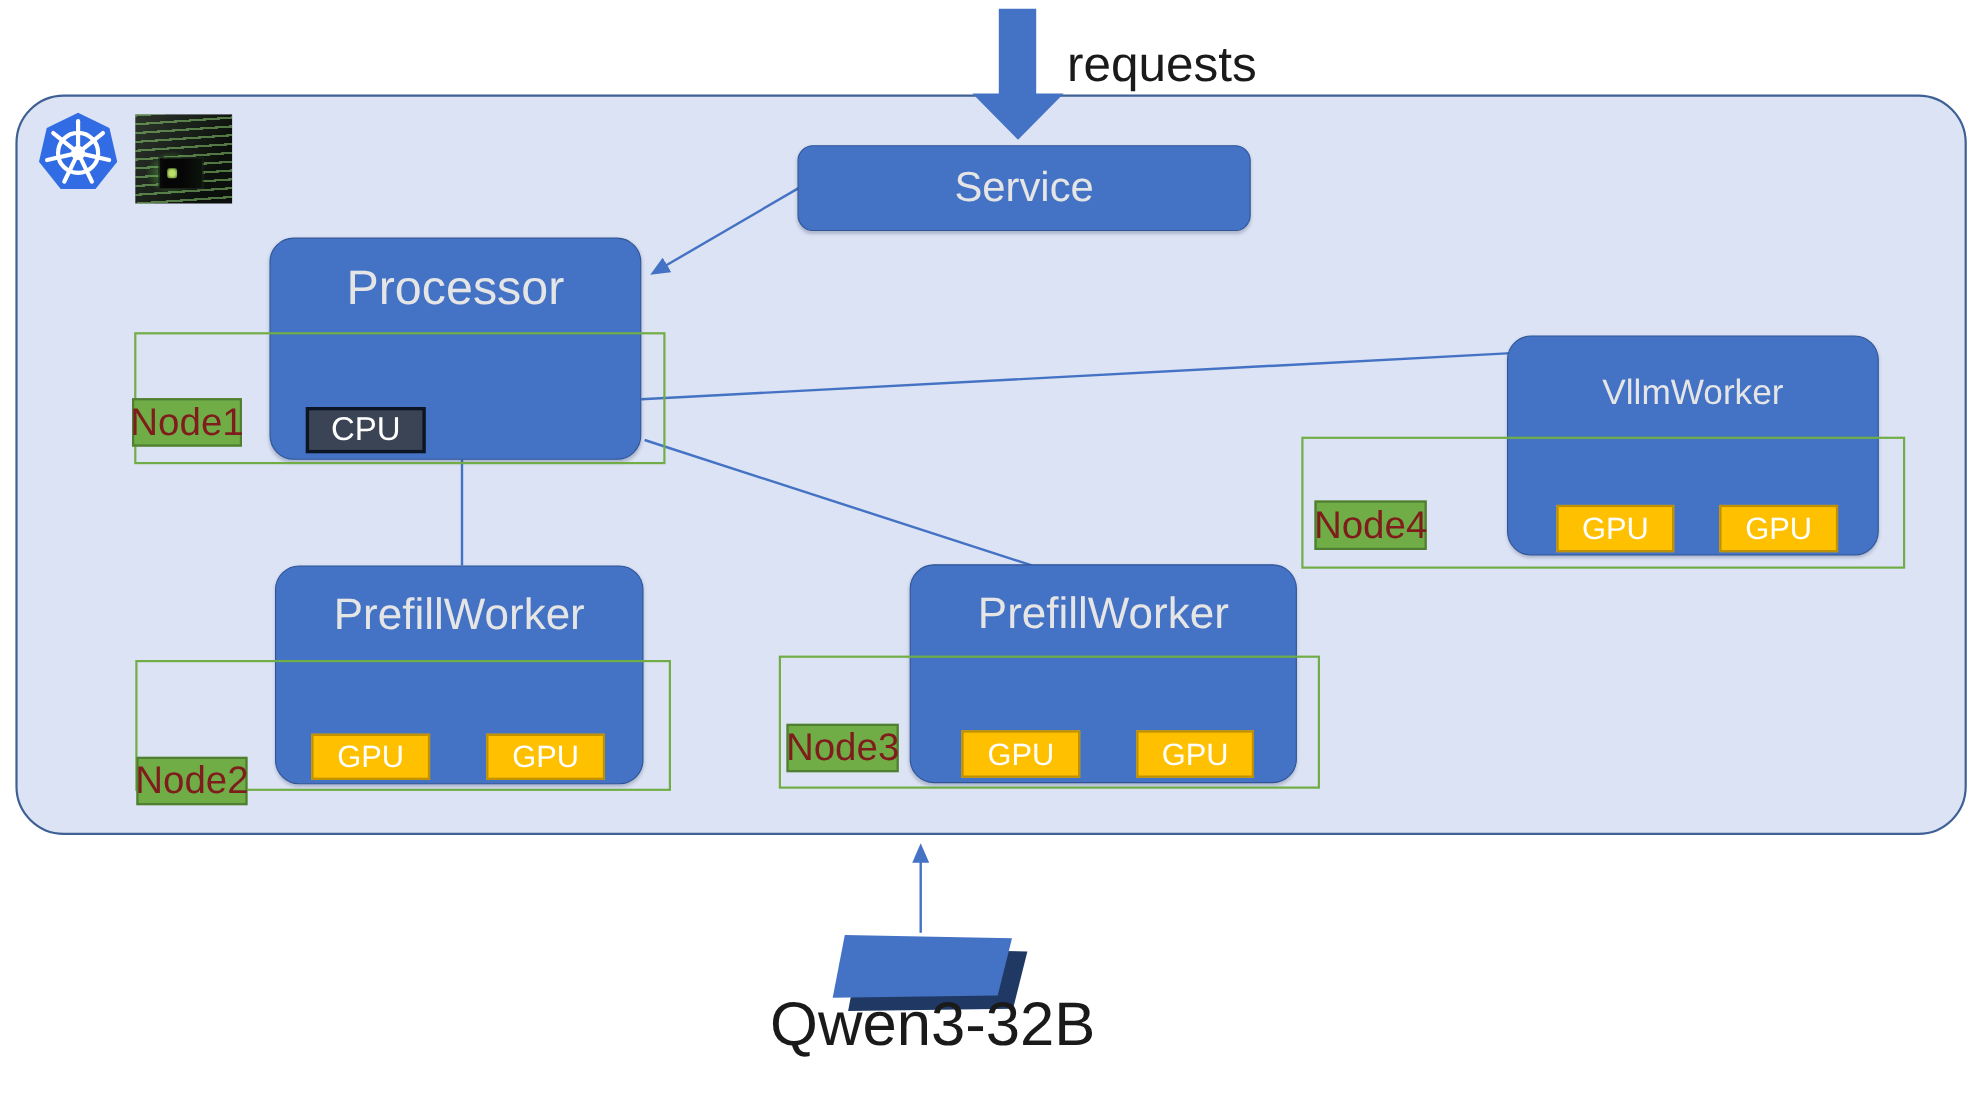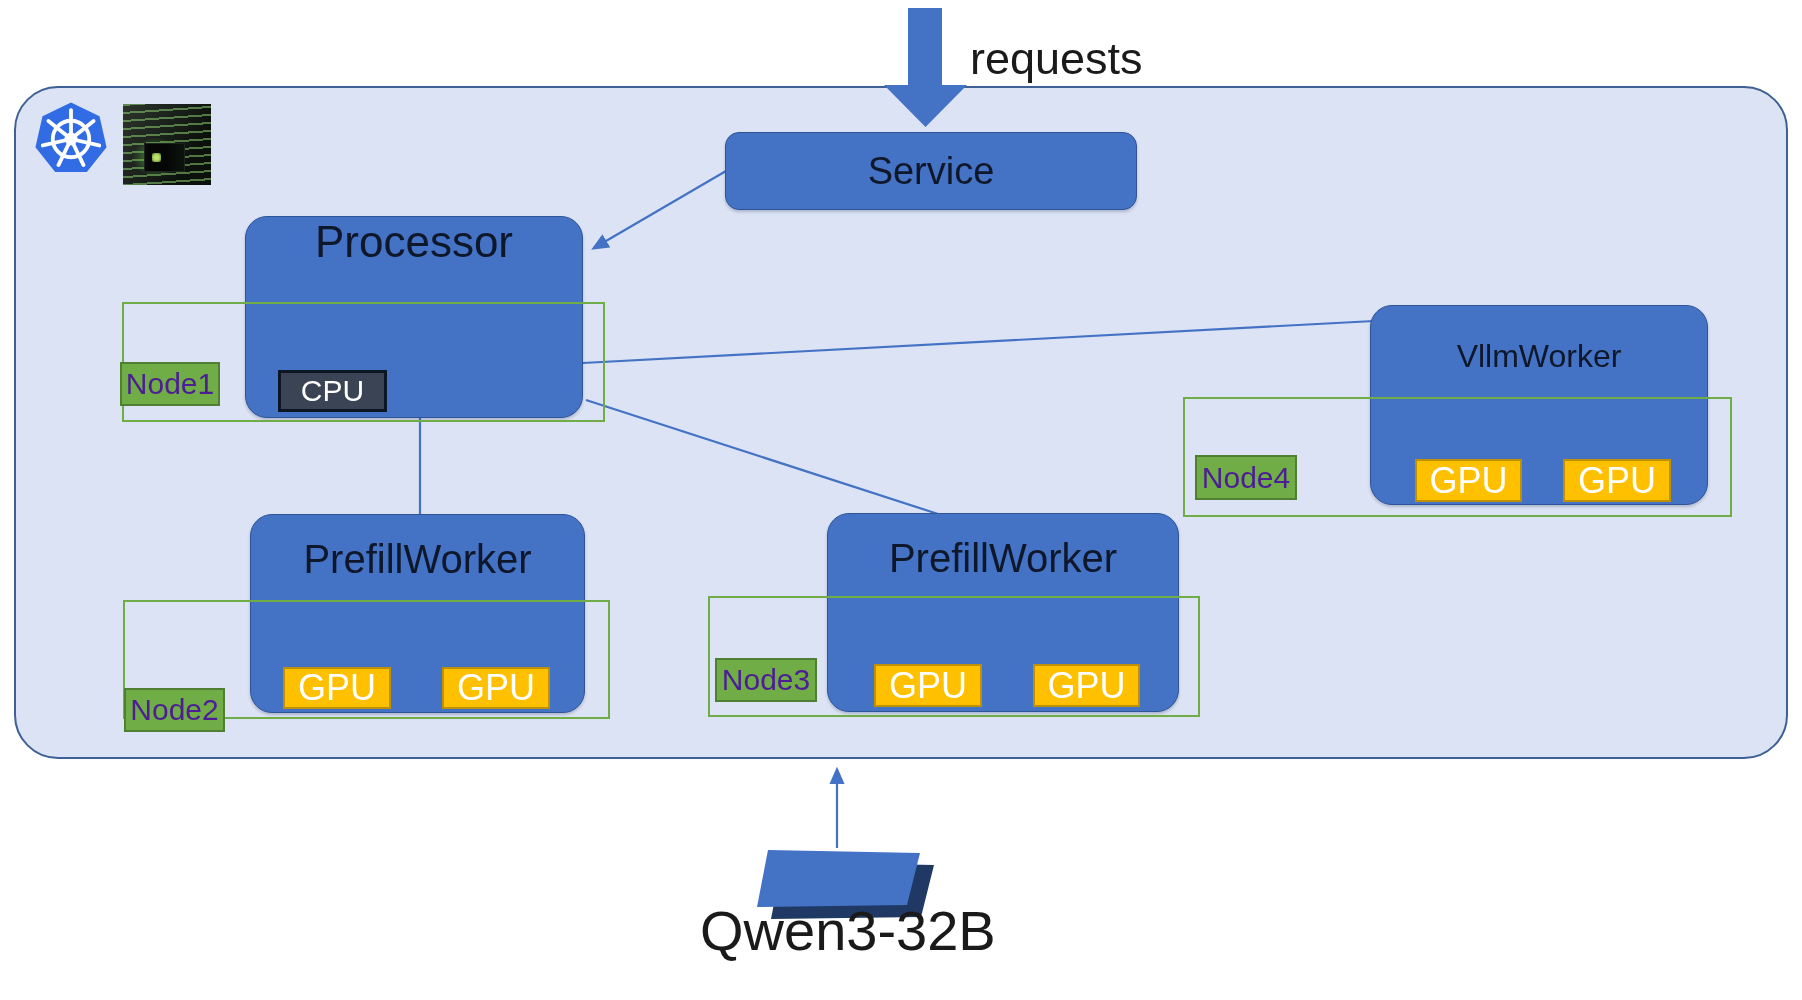--- a/index.html
+++ b/index.html
@@ -14,49 +14,49 @@
   }
 
   svg.overlay { position:absolute; left:0; top:0; width:1802px; height:1000px; pointer-events:none; }
   .blue-fill   { fill:var(--accent-blue,#4472C4); }
   .blue-stroke { stroke:var(--accent-blue,#4472C4); stroke-width:2.2; fill:none; }
   .shadow-fill { fill:var(--shadow-navy,#1F3864); }
 
   .bluebox {
     background:var(--accent-blue,#4472C4);
     border:1.5px solid var(--box-border-blue,#2F5597);
-    border-radius:22px; color:#0f172a; text-align:center;
+    border-radius:22px; color:#e5e5e5; text-align:center;
     box-shadow:0 2px 3px rgba(30,50,90,.25);
   }
   .bluebox .title { width:100%; }
 
   .node-outline { border:2px solid var(--node-green,#70AD47); background:transparent; }
   .node-label {
     background:var(--node-green,#70AD47);
     border:2px solid var(--node-green-border,#507E32);
-    color:#4c1d95; font-size:30px; display:flex; align-items:center; justify-content:center;
+    color:#7f1d1d; font-size:35px; display:flex; align-items:center; justify-content:center;
   }
   .chip-gpu {
     background:var(--gpu-orange,#FFC000);
     border:2px solid var(--gpu-orange-border,#BF9000);
-    color:#fff; font-size:36px; display:flex; align-items:center; justify-content:center;
+    color:#fff; font-size:28px; display:flex; align-items:center; justify-content:center;
   }
   .chip-cpu {
     background:var(--cpu-dark,#3A4454);
     border:3px solid var(--cpu-border,#0B1524);
     color:#fff; font-size:30px; display:flex; align-items:center; justify-content:center;
   }
 
   .free-label { color:var(--text-dark,#1A1A1A); white-space:nowrap;margin-top:15px; }
   .requests-label { left:970px; top:18px; font-size:45px; }
   .model-label { left:700px; top:883px; width:292px; font-size:56px; text-align:right; }
 
   .service  { left:725px;  top:132px; width:412px; height:78px; border-radius:14px;
               display:flex; align-items:center; justify-content:center; font-size:38px; }
-  .processor{ left:245px;  top:216px; width:338px; height:202px; font-size:44px; }
+  .processor{ left:245px;  top:216px; width:338px; height:202px; padding-top:20px; font-size:44px; }
   .vllm     { left:1370px; top:305px; width:338px; height:200px; padding-top:32px; font-size:32px; }
   .prefill1 { left:250px;  top:514px; width:335px; height:199px; padding-top:22px; font-size:40px; }
   .prefill2 { left:827px;  top:513px; width:352px; height:199px; padding-top:22px; font-size:40px; }
 
   .node1-outline { left:122px;  top:302px; width:483px; height:120px; }
   .node2-outline { left:123px;  top:600px; width:487px; height:119px; }
   .node3-outline { left:708px;  top:596px; width:492px; height:121px; }
   .node4-outline { left:1183px; top:397px; width:549px; height:120px; }
 
   .node1-label { left:120px;  top:362px; width:100px; height:44px; }

